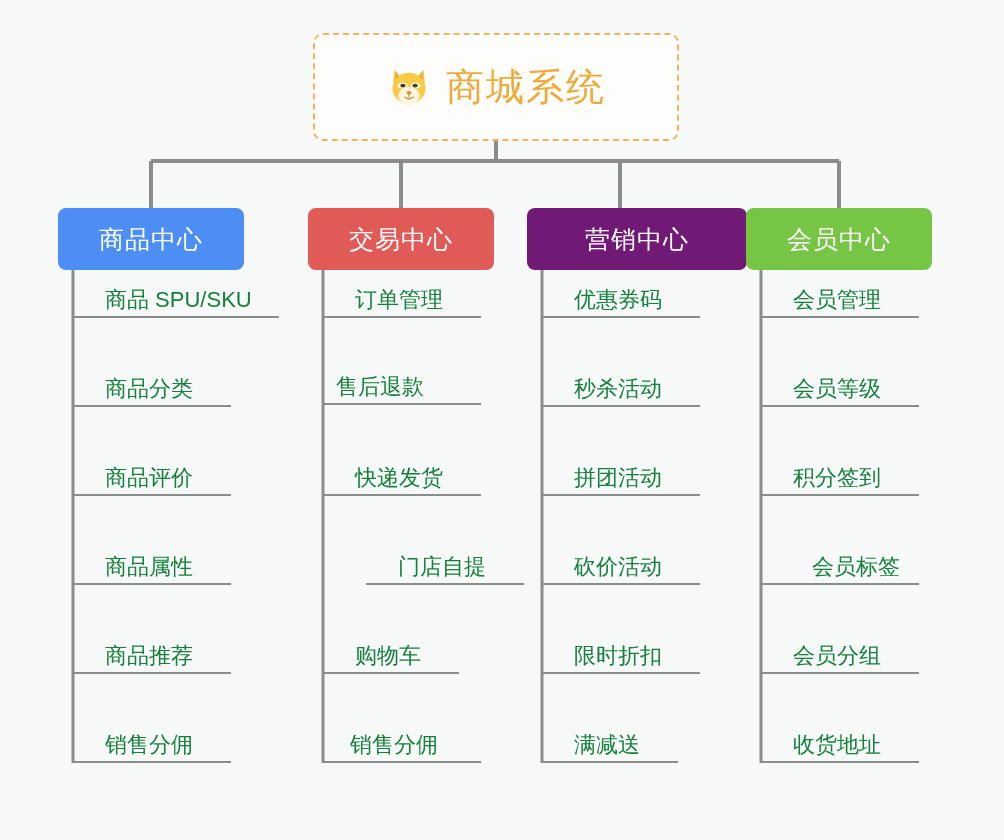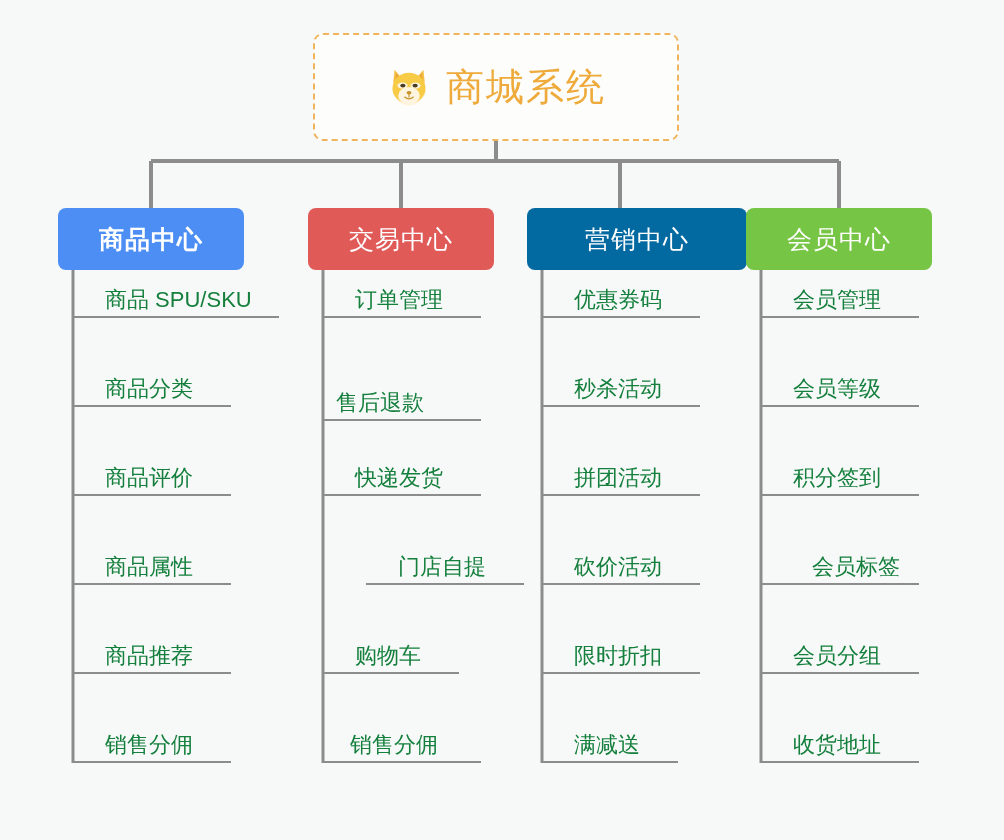--- a/index.html
+++ b/index.html
@@ -131,21 +131,21 @@
         <ellipse cx="32" cy="40" rx="3.4" ry="2.4" fill="#c8922f"></ellipse>
         <path d="M26 46 q6 5 12 0" stroke="#c8922f" stroke-width="1.8" fill="none" stroke-linecap="round"></path>
         <path d="M32 42 L32 46" stroke="#c8922f" stroke-width="1.6" stroke-linecap="round"></path>
       </svg>
     </span>
     <span class="root-title">商城系统</span>
   </div>
 
   <div id="branches">
       <div class="branch" style="left: 58px; width: 186px;">
-        <div class="branch-header" style="width: 186px; background: rgb(77, 142, 245); font-weight: bold;">
+        <div class="branch-header" style="width: 186px; background: rgb(77, 142, 245);">
           <span>商品中心</span>
         </div>
         <div class="leaf" style="left: 15px; top: 21px; width: 206px; border-bottom-color: rgb(140, 140, 140);">
           <span class="leaf-label">商品 SPU/SKU</span>
         </div>
         <div class="leaf" style="left: 15px; top: 110px; width: 158px; border-bottom-color: rgb(140, 140, 140);">
           <span class="leaf-label">商品分类</span>
         </div>
         <div class="leaf" style="left: 15px; top: 199px; width: 158px; border-bottom-color: rgb(140, 140, 140);">
           <span class="leaf-label">商品评价</span>
@@ -160,38 +160,38 @@
           <span class="leaf-label">销售分佣</span>
         </div>
       </div>
       <div class="branch" style="left: 308px; width: 186px;">
         <div class="branch-header" style="width: 186px; background: rgb(224, 90, 88);">
           <span>交易中心</span>
         </div>
         <div class="leaf" style="left: 15px; top: 21px; width: 158px; border-bottom-color: rgb(140, 140, 140);">
           <span class="leaf-label">订单管理</span>
         </div>
-        <div class="leaf" style="left: 15px; top: 124px; width: 158px; border-bottom-color: rgb(140, 140, 140); padding-left: 13px;">
+        <div class="leaf" style="left: 15px; top: 108px; width: 158px; border-bottom-color: rgb(140, 140, 140); padding-left: 13px;">
           <span class="leaf-label">售后退款</span>
         </div>
         <div class="leaf" style="left: 15px; top: 199px; width: 158px; border-bottom-color: rgb(140, 140, 140);">
           <span class="leaf-label">快递发货</span>
         </div>
         <div class="leaf" style="left: 15px; top: 288px; width: 158px; border-bottom-color: rgb(140, 140, 140); margin-left: 43px;">
           <span class="leaf-label">门店自提</span>
         </div>
         <div class="leaf" style="left: 15px; top: 377px; width: 136px; border-bottom-color: rgb(140, 140, 140);">
           <span class="leaf-label">购物车</span>
         </div>
         <div class="leaf" style="left: 15px; top: 466px; width: 158px; border-bottom-color: rgb(140, 140, 140); padding-left: 27px;">
           <span class="leaf-label">销售分佣</span>
         </div>
       </div>
       <div class="branch" style="left: 527px; width: 186px;">
-        <div class="branch-header" style="width: 220px; background: #0369a1;">
+        <div class="branch-header" style="width: 220px; background: #701a75;">
           <span>营销中心</span>
         </div>
         <div class="leaf" style="left: 15px; top: 21px; width: 158px; border-bottom-color: rgb(140, 140, 140);">
           <span class="leaf-label">优惠券码</span>
         </div>
         <div class="leaf" style="left: 15px; top: 110px; width: 158px; border-bottom-color: rgb(140, 140, 140);">
           <span class="leaf-label">秒杀活动</span>
         </div>
         <div class="leaf" style="left: 15px; top: 199px; width: 158px; border-bottom-color: rgb(140, 140, 140);">
           <span class="leaf-label">拼团活动</span>

